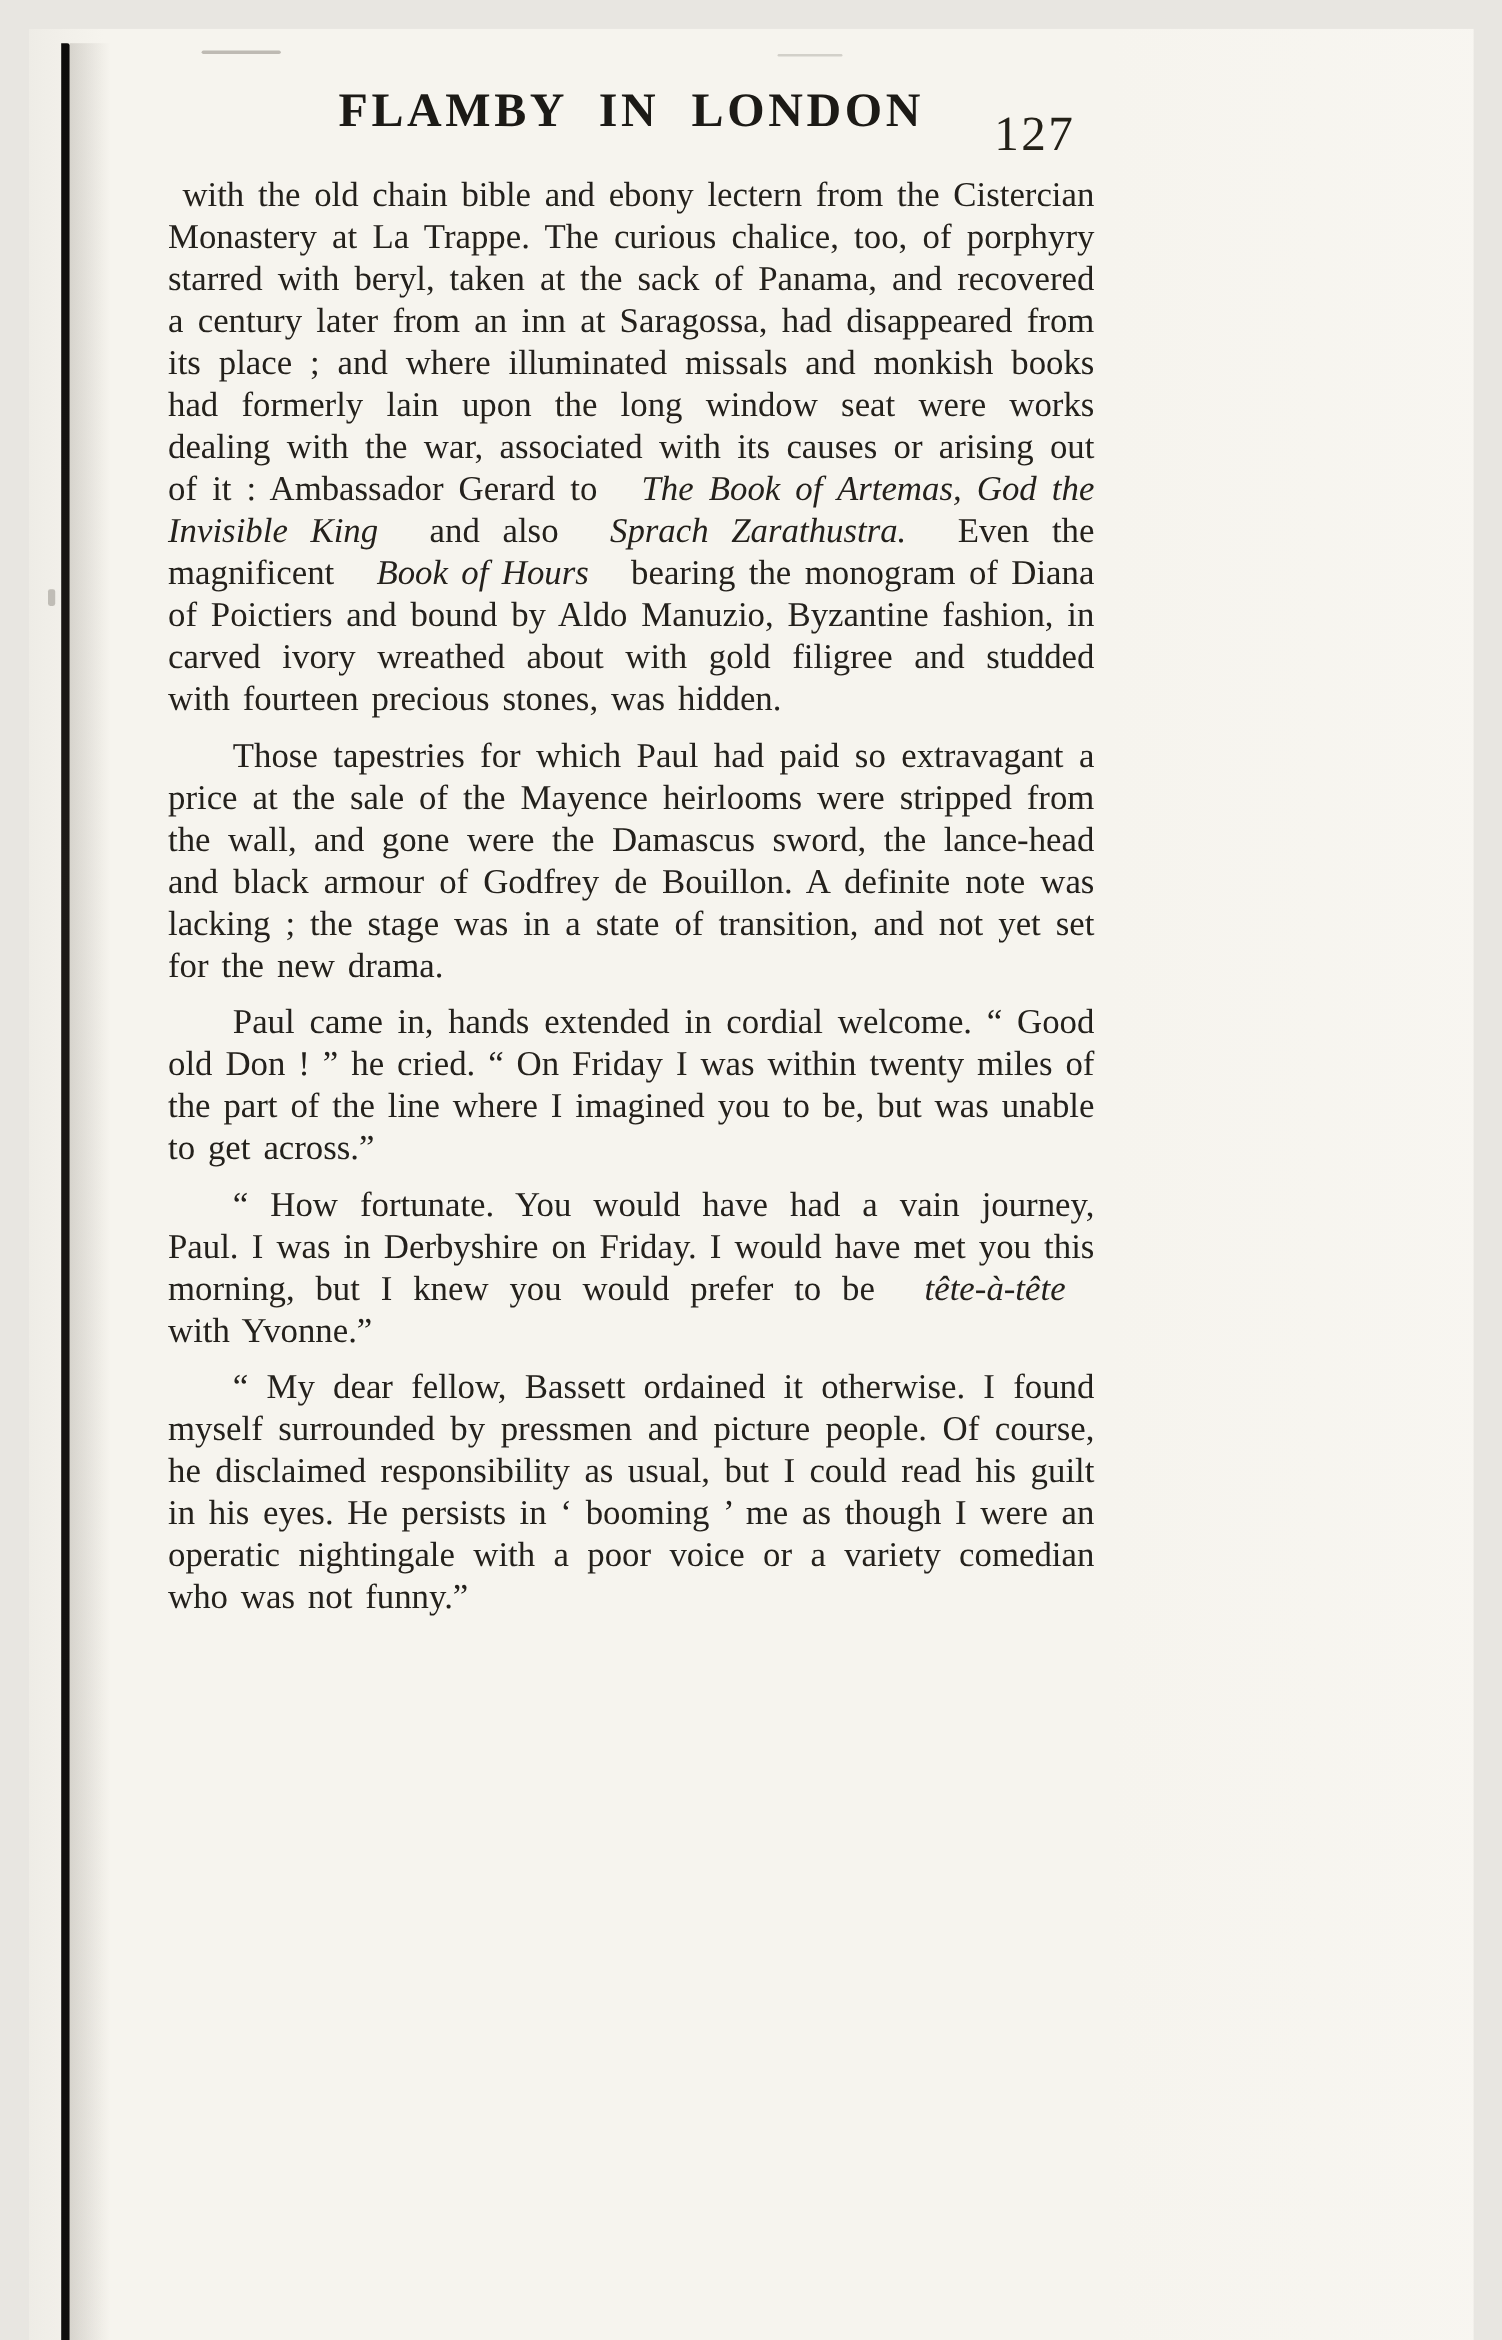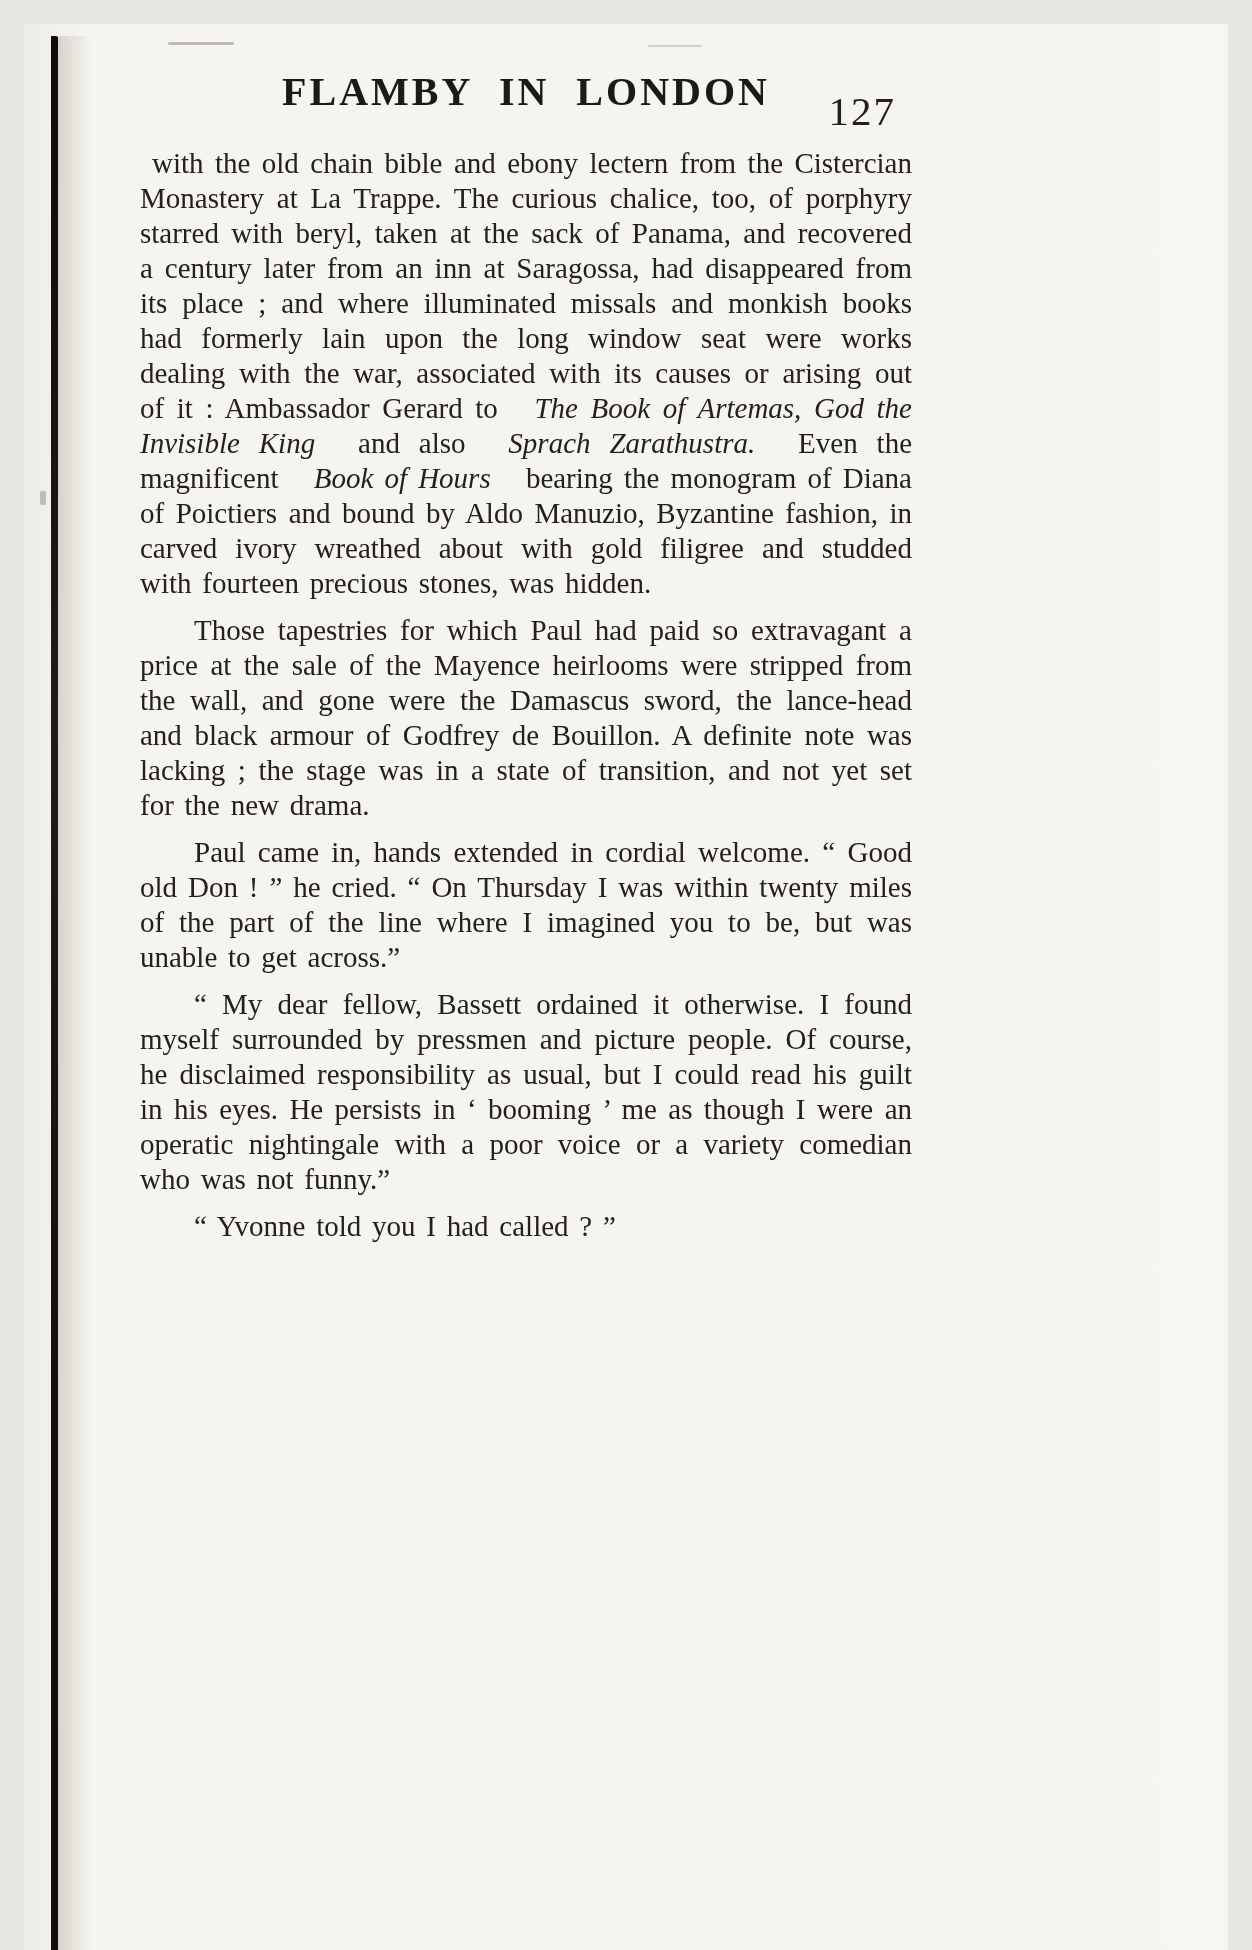--- a/index.html
+++ b/index.html
@@ -83,18 +83,18 @@
   <div class="content">
     <div class="header">
       <div class="page-title">FLAMBY IN LONDON</div>
       <div class="page-number">127</div>
     </div>
 
     <div class="body-text">
 
     <p class="para"><span>with the old chain bible and ebony lectern from the Cistercian Monastery at La Trappe. The curious chalice, too, of porphyry starred with beryl, taken at the sack of Panama, and recovered a century later from an inn at Saragossa, had disappeared from its place ; and where illuminated missals and monkish books had formerly lain upon the long window seat were works dealing with the war, associated with its causes or arising out of it : Ambassador Gerard to </span><i>The Book of Artemas, God the Invisible King</i><span> and also </span><i>Sprach Zarathustra.</i><span> Even the magnificent </span><i>Book of Hours</i><span> bearing the monogram of Diana of Poictiers and bound by Aldo Manuzio, Byzantine fashion, in carved ivory wreathed about with gold filigree and studded with fourteen precious stones, was hidden.</span></p>
         <p class="para indent"><span>Those tapestries for which Paul had paid so extravagant a price at the sale of the Mayence heirlooms were stripped from the wall, and gone were the Damascus sword, the lance-head and black armour of Godfrey de Bouillon.  A definite note was lacking ; the stage was in a state of transition, and not yet set for the new drama.</span></p>
-        <p class="para indent"><span>Paul came in, hands extended in cordial welcome. “ Good old Don ! ” he cried.  “ On Thursday I was within twenty miles of the part of the line where I imagined you to be, but was unable to get across.”</span></p>
+        <p class="para indent"><span>Paul came in, hands extended in cordial welcome. “ Good old Don ! ” he cried.  “ On Friday I was within twenty miles of the part of the line where I imagined you to be, but was unable to get across.”</span></p>
+        <p class="para indent"><span>“ How fortunate.  You would have had a vain journey, Paul.  I was in Derbyshire on Friday.  I would have met you this morning, but I knew you would prefer to be </span><i>tête-à-tête</i><span> with Yvonne.”</span></p>
         <p class="para indent"><span>“ My dear fellow, Bassett ordained it otherwise. I found myself surrounded by pressmen and picture people.  Of course, he disclaimed responsibility as usual, but I could read his guilt in his eyes.  He persists in ‘ booming ’ me as though I were an operatic nightingale with a poor voice or a variety comedian who was not funny.”</span></p>
-        <p class="para indent"><span>“ Yvonne told you I had called ? ”</span></p>
       </div>
   </div>
 </div>
 
 </body></html>

